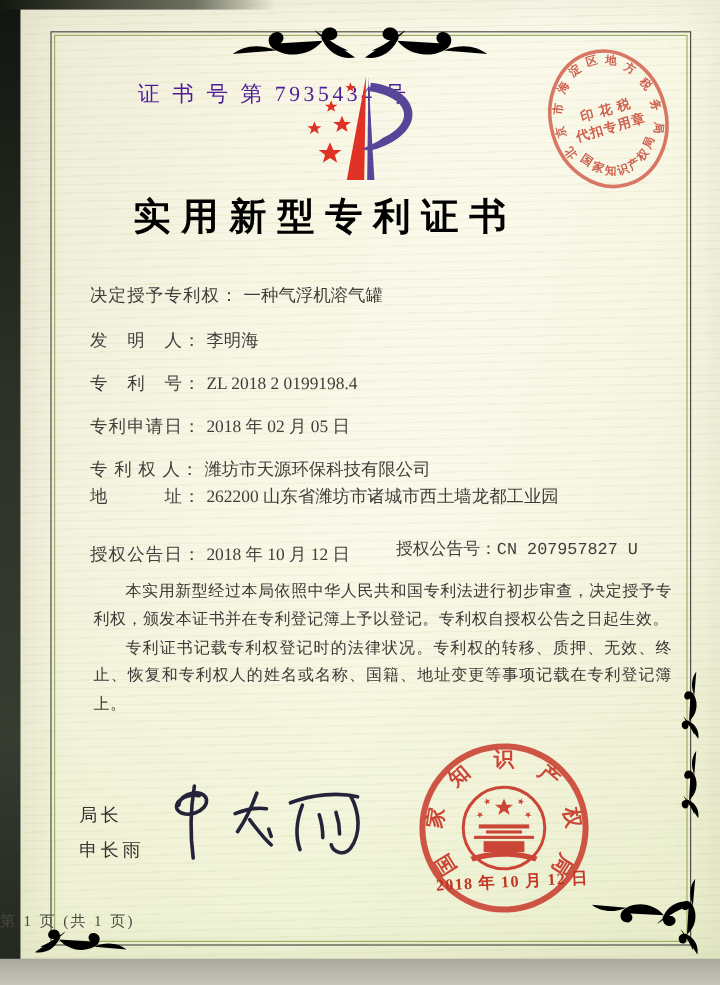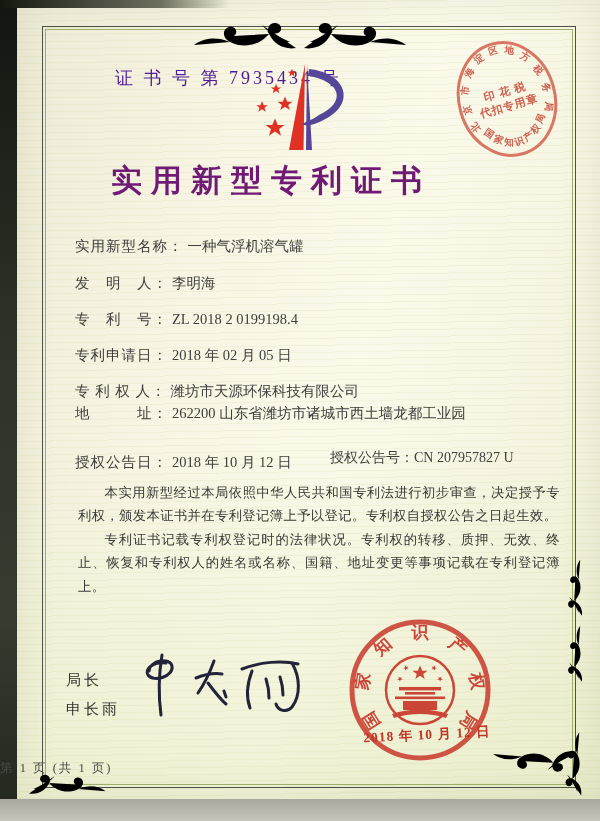--- a/index.html
+++ b/index.html
@@ -37,27 +37,27 @@
      border:1.5px solid var(--frame-dark);}
   .frame-inner{position:absolute;inset:2px;border:1px solid var(--frame-green);}
 
   .flourish-svg{position:absolute;pointer-events:none;}
 
   .cert-no{position:absolute;left:73px;top:66px;font-size:18px;letter-spacing:3px;color:#4c1d95;margin-left:42px;}
 
   .logo{position:absolute;left:253px;top:60px;}
 
   .title{position:absolute;left:0;top:160px;width:542px;text-align:center;
-     font-size:31px;font-weight:bold;letter-spacing:9px;color:#701a75;}
+     font-size:31px;font-weight:bold;letter-spacing:9px;color:#000000;}
 
   .fields{position:absolute;left:75px;top:0;width:480px;}
   .row{position:absolute;font-size:14.5px;color:var(--ink);white-space:nowrap;}
   .row .lab{letter-spacing:1px;}
   .row .val{margin-left:4px;text-align:center;}
-  .grant-no{position:absolute;left:330px;top:449px;font-size:14px;color:var(--ink);white-space:nowrap;}
+  .grant-no{position:absolute;left:330px;top:449px;font-size:14px;color:var(--ink);white-space:nowrap;font-family:Liberation Mono, monospace;}
 
   .body-text{position:absolute;left:78px;top:481px;width:482px;color:#3a3935;
      font-size:13.3px;line-height:1.76;letter-spacing:0.4px;text-align:justify;}
   .body-text p{text-indent:2em;}
 
   .signoff{position:absolute;left:66px;top:666px;font-size:15px;color:#33322e;letter-spacing:3px;line-height:1.9;}
   .signature{position:absolute;left:128px;top:645px;}
   .signature path{stroke:#23233a;stroke-width:3;fill:none;stroke-linecap:round;stroke-linejoin:round;}
 
   
@@ -127,21 +127,21 @@
     <use href="#star" fill="#e03125" transform="translate(23,29) scale(0.52)"></use>
     <use href="#star" fill="#e03125" transform="translate(9,47) scale(0.58)"></use>
     <use href="#star" fill="#e03125" transform="translate(32,44) scale(0.75)"></use>
     <use href="#star" fill="#e03125" transform="translate(22,68) scale(0.95)"></use>
   </svg>
 
   <div class="title">实用新型专利证书</div>
 
   <div class="fields">
     <div class="row" style="top:237px;left:0">
-      <span class="lab">实用新型名称：</span><span class="val">一种气浮机溶气罐</span>
+      <span class="lab">决定授予专利权：</span><span class="val">一种气浮机溶气罐</span>
     </div>
     <div class="row" style="top:274px;left:0">
       <span class="lab">发　明　人：</span><span class="val">李明海</span>
     </div>
     <div class="row" style="top:310px;left:0">
       <span class="lab">专　利　号：</span><span class="val">ZL 2018 2 0199198.4</span>
     </div>
     <div class="row" style="top:346px;left:0">
       <span class="lab">专利申请日：</span><span class="val">2018 年 02 月 05 日</span>
     </div>

